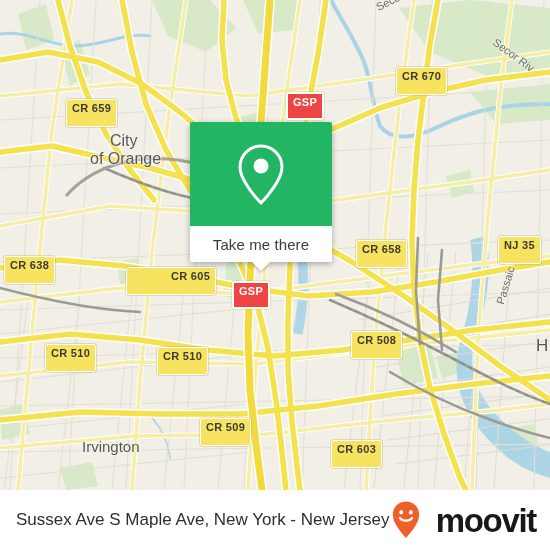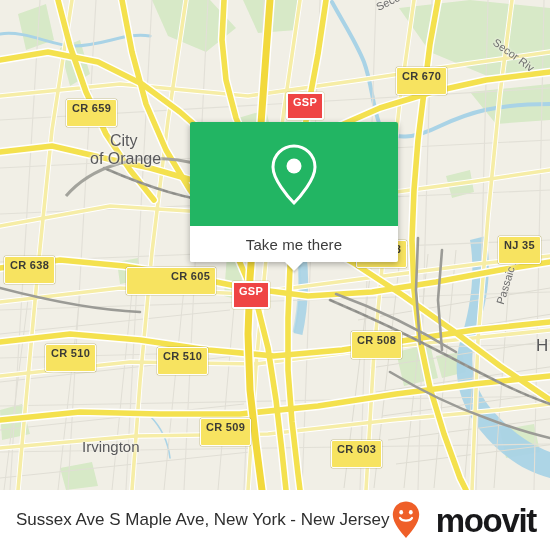--- a/index.html
+++ b/index.html
@@ -96,21 +96,21 @@
     font-family: "Liberation Sans", sans-serif;
     font-size: 12.5px;
     white-space: nowrap;
   }
 
   
   #popup-card {
     position: absolute;
     left: 190px;
     top: 122px;
-    width: 208px;
+    width: 142px;
     border-radius: 2px;
     overflow: visible;
     box-shadow: 0 2px 6px rgba(0,0,0,0.30);
     z-index: 30;
   }
   #card-hero {
     height: 104px;
     background: #22b563;
     display: flex;
     align-items: center;

